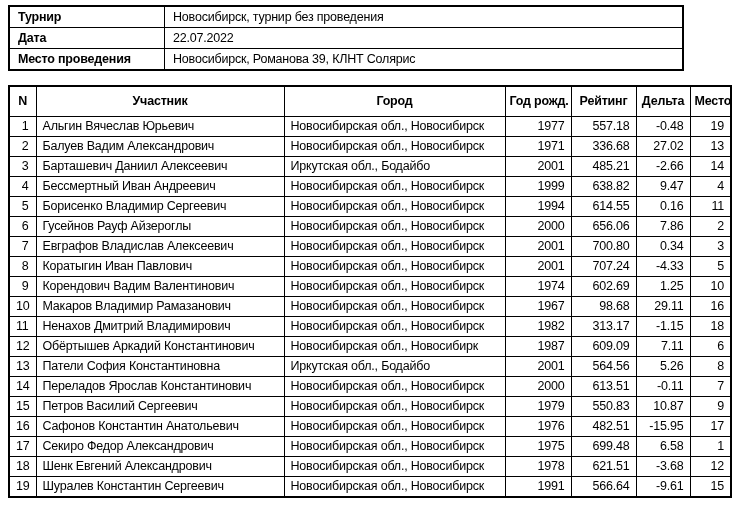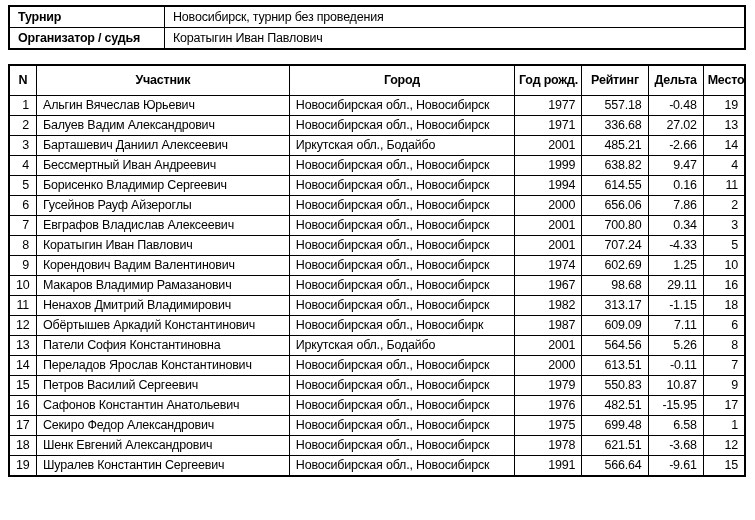--- a/index.html
+++ b/index.html
@@ -13,21 +13,21 @@
     box-sizing: border-box;
     padding: 5px 9px 0 8px;
     font-family: "Liberation Sans", "DejaVu Sans", sans-serif;
     font-size: 12.5px;
     color: #000000;
     letter-spacing: -0.2px;
   }
   table {
     border-collapse: collapse;
     table-layout: fixed;
-    width: 738px;
+    width: 676px;
     border: 2px solid #000000;
   }
   td, th {
     border: 1px solid #000000;
     overflow: hidden;
     white-space: nowrap;
     font-size: 12.5px;
   }
   
   .info-table { margin-bottom: 14px; }
@@ -63,22 +63,26 @@
 </head>
 <body>
 
 <table class="info-table">
   <tbody>
     <tr>
       <td class="info-label">Турнир</td>
       <td>Новосибирск, турнир без проведения</td>
     </tr>
     <tr>
-      <td class="info-label">Организатор / судья</td>
-      <td>Коратыгин Иван Павлович</td>
+      <td class="info-label">Дата</td>
+      <td>22.07.2022</td>
+    </tr>
+    <tr>
+      <td class="info-label">Место проведения</td>
+      <td>Новосибирск, Романова 39, КЛНТ Солярис</td>
     </tr>
   </tbody>
 </table>
 
 <table class="results-table">
   <colgroup>
     <col class="col-n">
       <col class="col-name">
       <col class="col-city">
       <col class="col-year">

